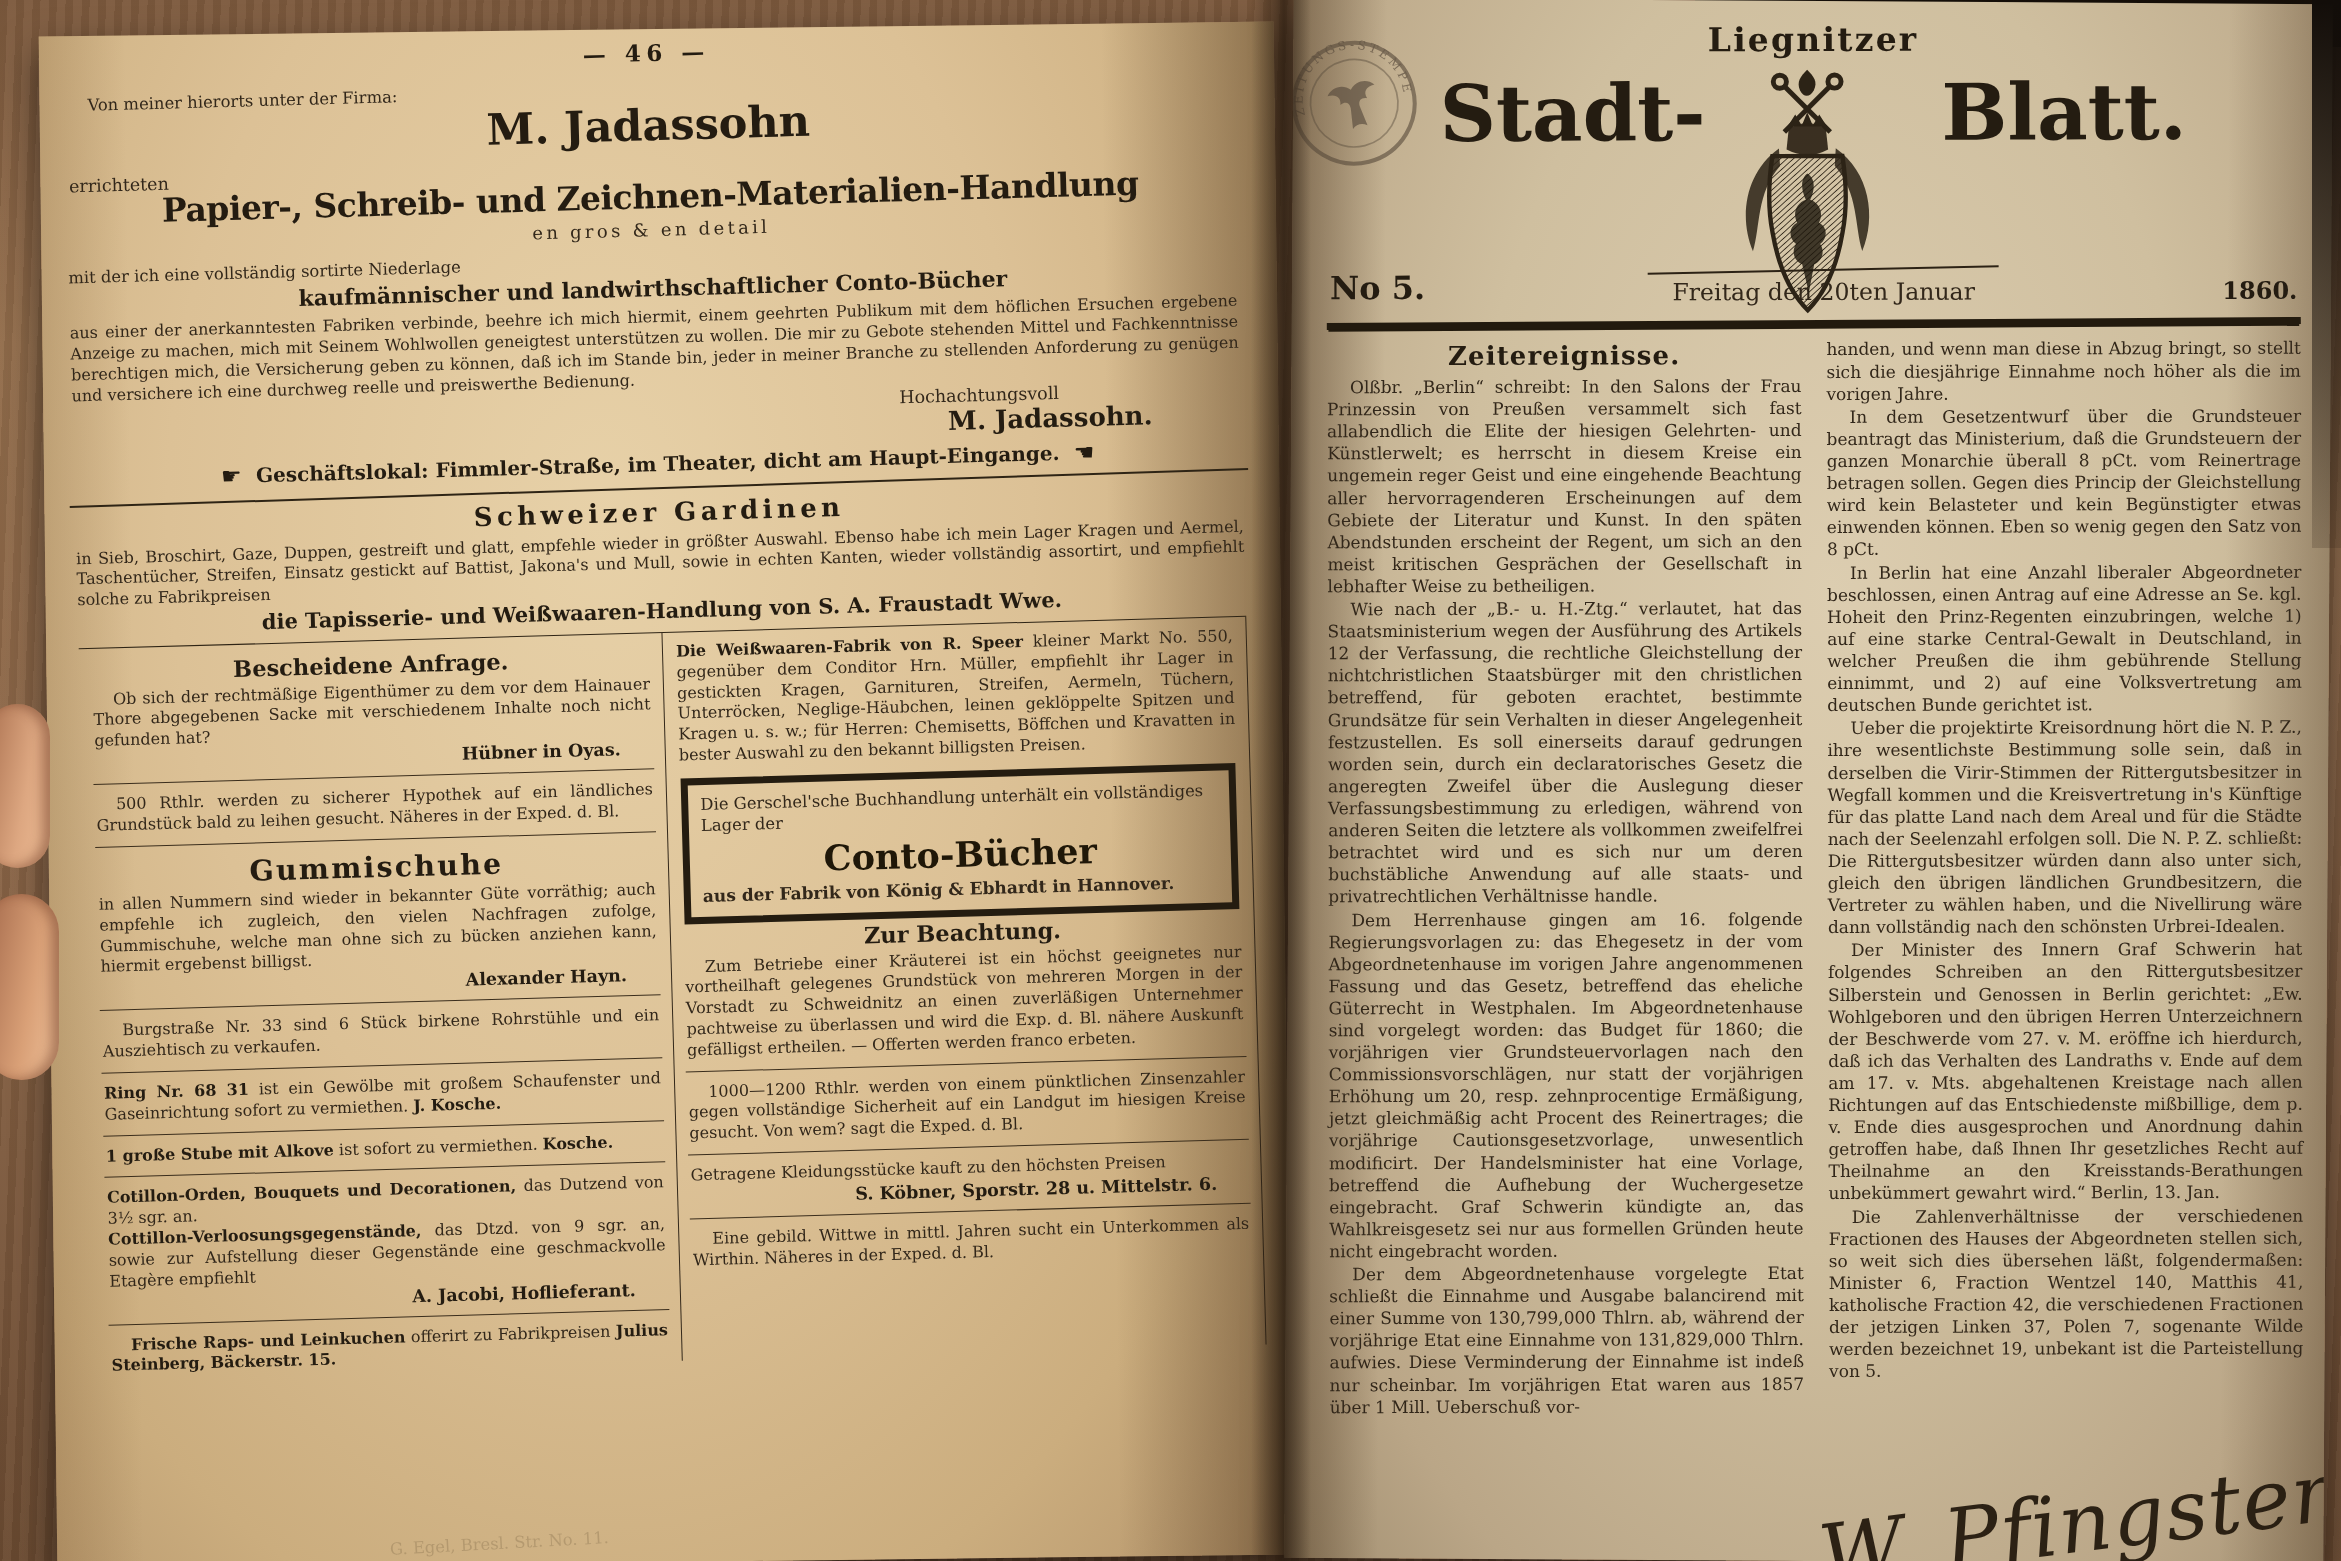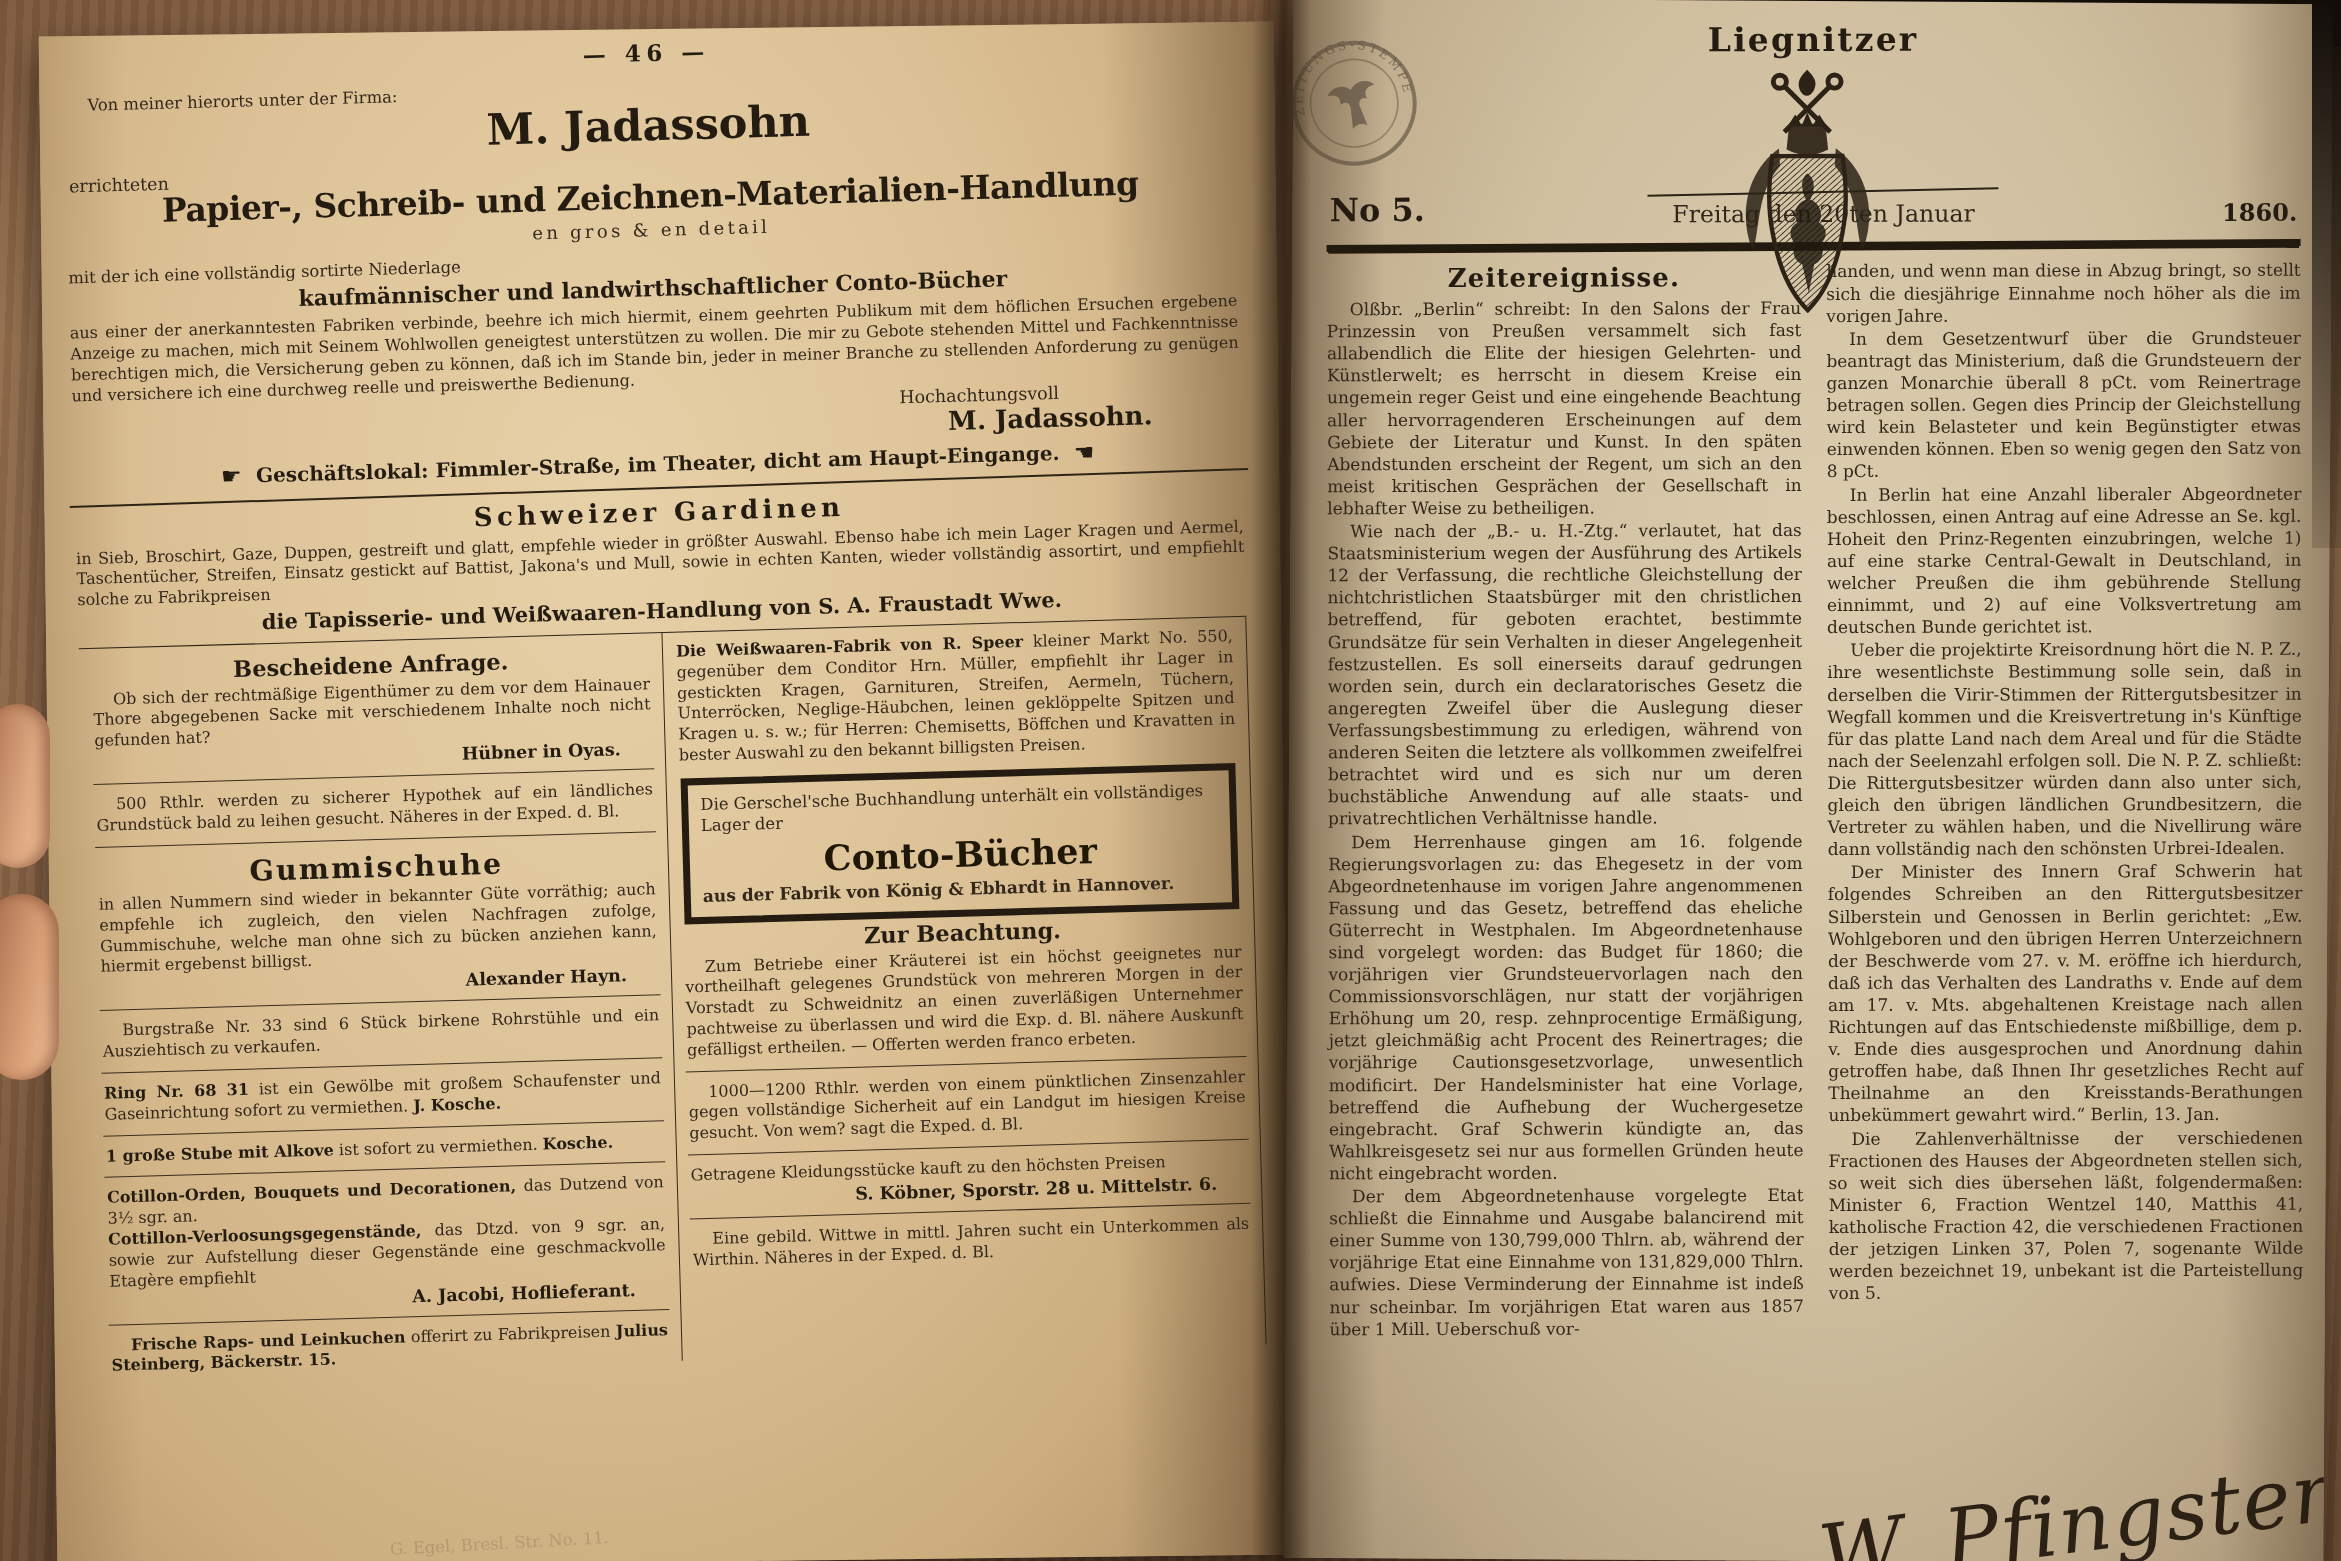--- a/index.html
+++ b/index.html
@@ -221,20 +221,22 @@
         <path d="M150,6 C162,18 170,28 162,44 C155,57 143,57 137,44 C130,28 138,18 150,6 Z" fill="#2c2316"></path>
         <path d="M114,110 L128,88 L140,108 L150,84 L160,108 L172,88 L186,110 Z" fill="#2c2316"></path>
         <path d="M116,114 Q150,94 184,114 L188,152 Q150,172 112,152 Z" fill="#2c2316" opacity="0.92"></path>
         <path d="M98,150 C36,194 24,276 50,338 C64,294 56,232 100,182 Z" fill="#2c2316" opacity="0.85"></path>
         <path d="M202,150 C264,194 276,276 250,338 C236,294 244,232 200,182 Z" fill="#2c2316" opacity="0.85"></path>
         <path d="M86,164 L214,164 Q226,242 214,304 Q198,398 150,446 Q102,398 86,304 Q74,242 86,164 Z" fill="url(#hatch)" stroke="#2c2316" stroke-width="8"></path>
         <path d="M150,196 C166,206 163,228 155,244 C172,250 180,268 171,286 C187,294 187,314 173,325 C182,338 177,356 162,362 L152,414 L140,362 C125,356 120,338 129,325 C115,314 115,294 131,286 C122,268 130,250 147,244 C139,228 136,206 150,196 Z" fill="#1f180e" opacity="0.82"></path>
       </svg>
 
       <div class="rp-title-row">
+        <span class="rp-title">Stadt-</span>
+        <span class="rp-title">Blatt.</span>
       </div>
 
       <div class="rp-issue-row">
         <span class="rp-no">No 5.</span>
         <span class="rp-date-block">
           <span class="date-rule"></span>
           <span class="rp-date">Freitag den 20ten Januar</span>
         </span>
         <span class="rp-year">1860.</span>
       </div>

